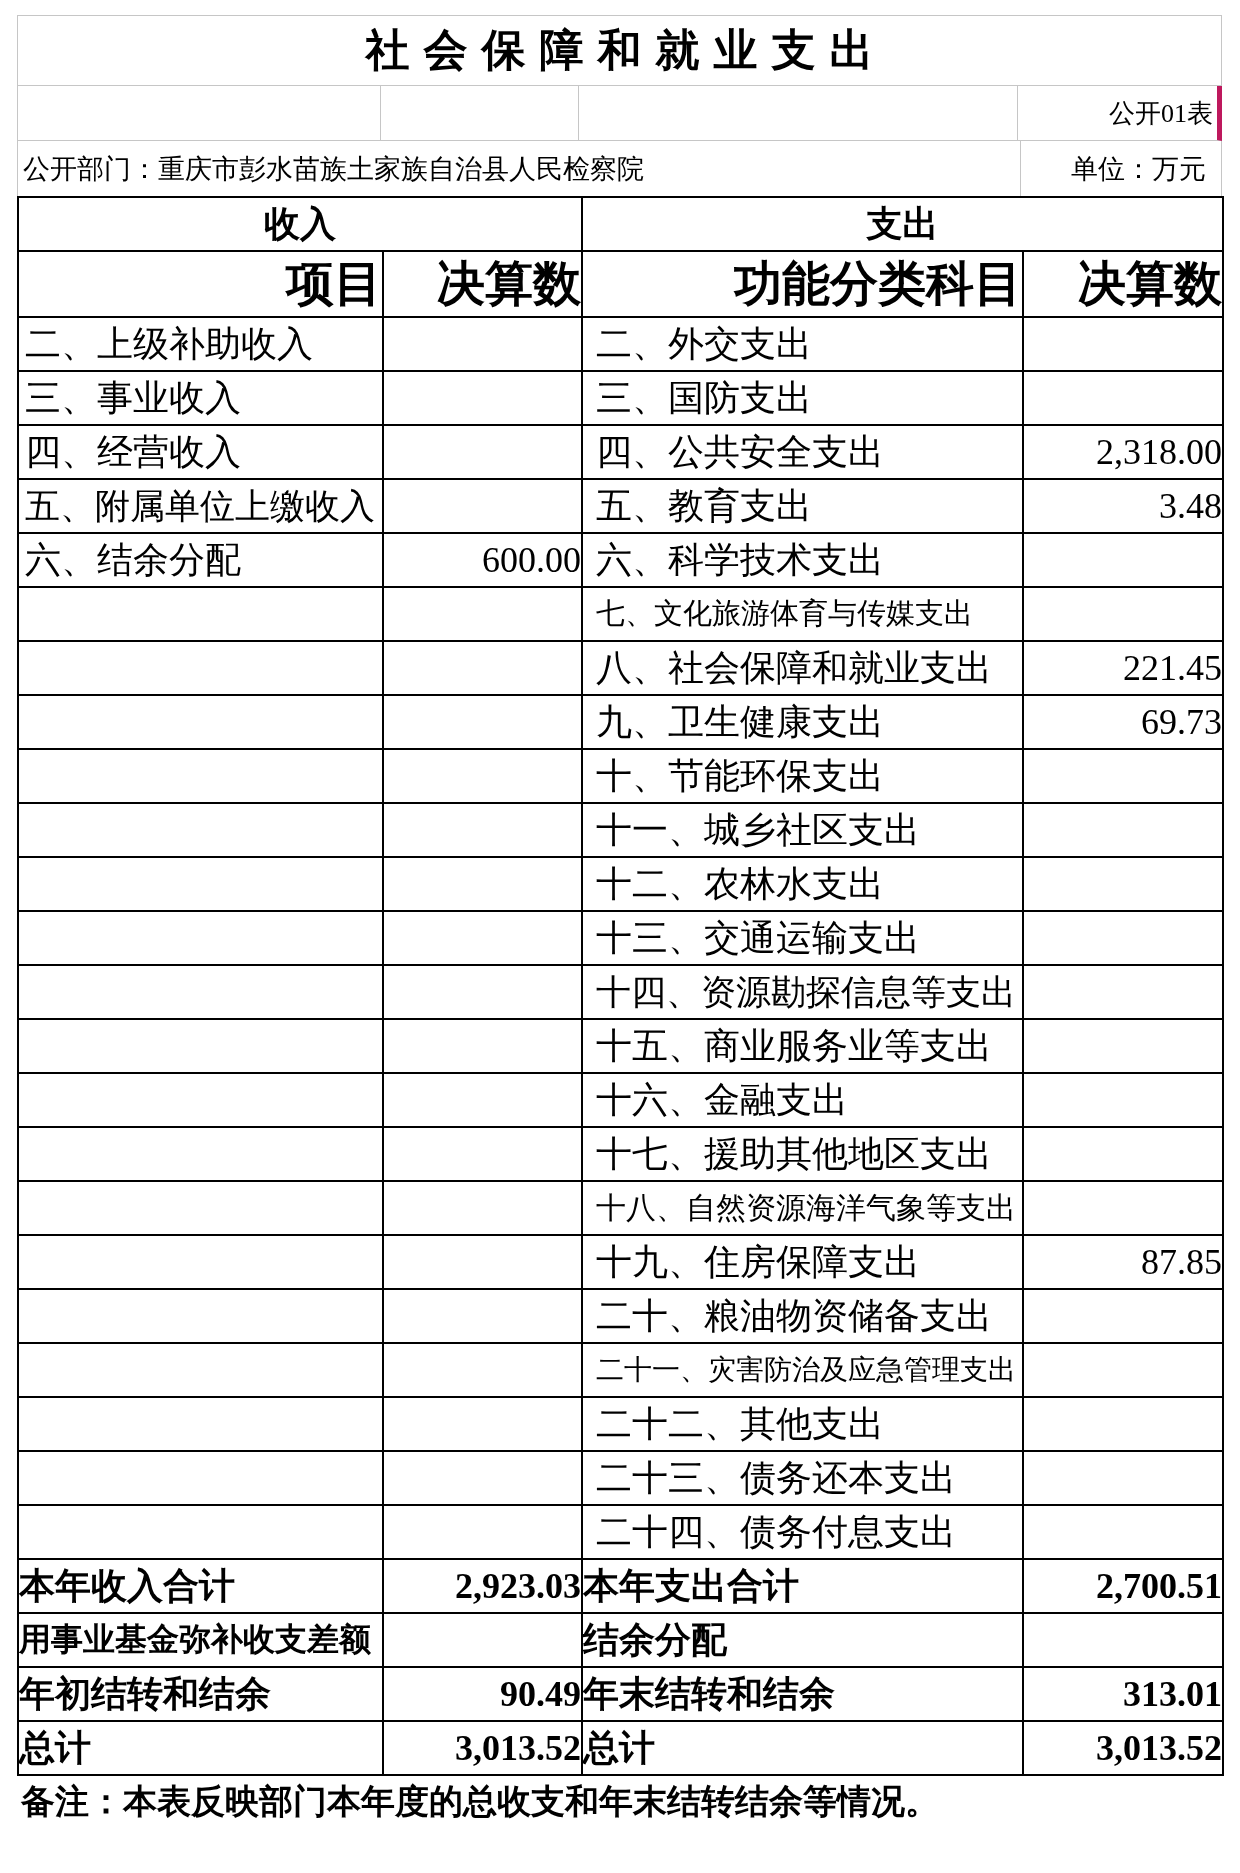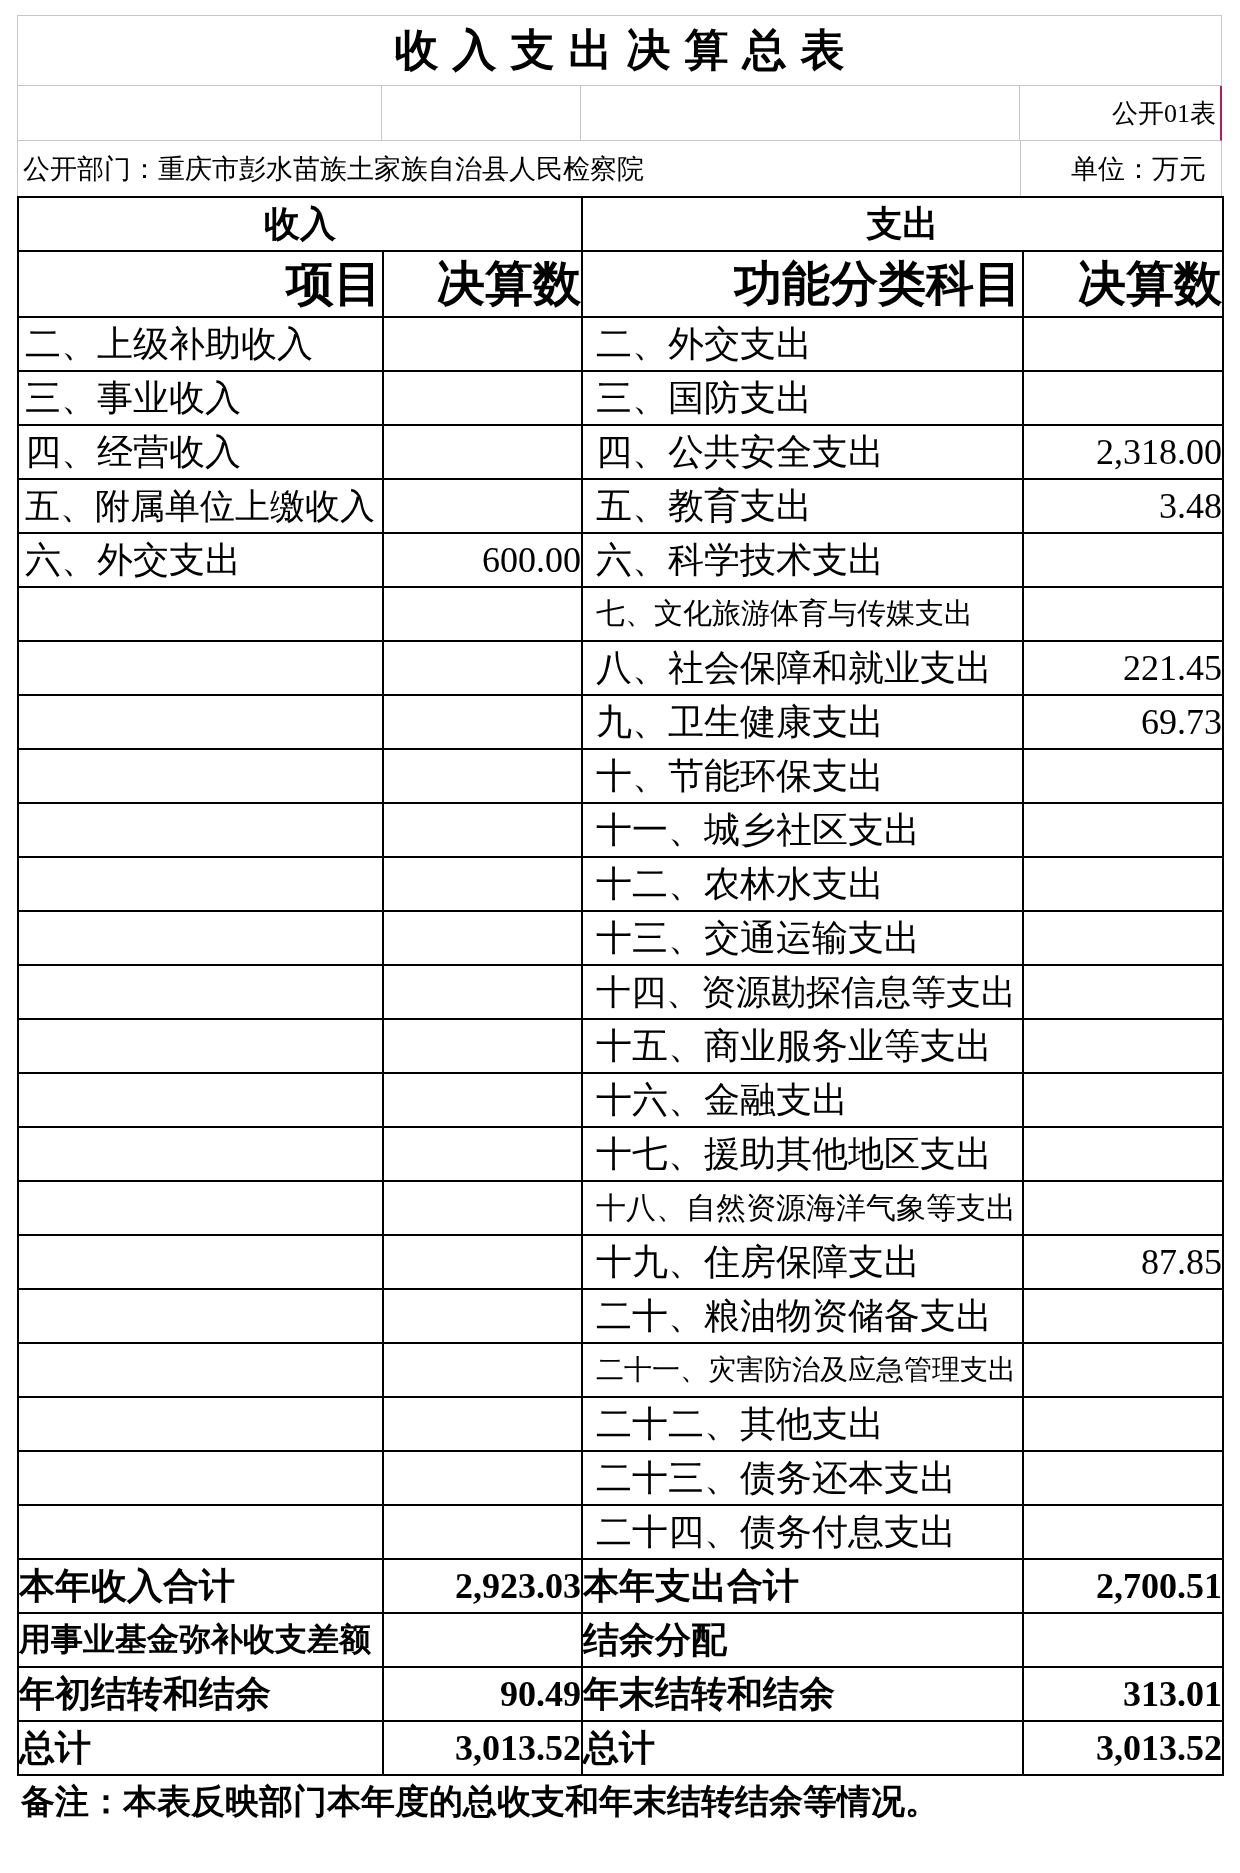--- a/index.html
+++ b/index.html
@@ -15,21 +15,21 @@
     height:71px;border:1px solid #c6c6c6;
     display:flex;align-items:center;justify-content:center;
     box-sizing:border-box;
   }
   .title{
     font-size:44px;font-weight:bold;letter-spacing:14px;padding-left:14px;
     white-space:nowrap;
   }
   .meta1{
     display:flex;height:55px;box-sizing:border-box;
-    border-left:1px solid #c6c6c6;border-right:2px solid #be185d;
+    border-left:1px solid #c6c6c6;border-right:5px solid #be185d;
     border-bottom:1px solid #c6c6c6;
     font-family:Liberation Serif, serif;
   }
   .meta1 .m-cell{box-sizing:border-box;height:100%;border-right:1px solid #c6c6c6;}
   .meta1 .m-cell:last-child{border-right:none;}
   .m-c1{width:365px;} .m-c2{width:199px;} .m-c3{width:441px;}
   .m-c4{width:200px;display:flex;align-items:center;justify-content:flex-end;
         font-size:26px;padding-right:4px;}
   .meta2{
     display:flex;height:55px;box-sizing:border-box;
@@ -59,21 +59,21 @@
     height:52px;display:flex;align-items:center;
     font-size:34px;font-weight:bold;padding-left:4px;white-space:nowrap;
   }
 </style>
 </head>
 <body>
 
 <div class="sheet">
 
   <div class="title-row">
-    <div class="title">收入支出决算总表</div>
+    <div class="title">社会保障和就业支出</div>
   </div>
 
   <div class="meta1">
     <div class="m-cell m-c1"></div>
     <div class="m-cell m-c2"></div>
     <div class="m-cell m-c3"></div>
     <div class="m-cell m-c4">公开01表</div>
   </div>
 
   <div class="meta2">
@@ -119,21 +119,21 @@
           <td class="item exp">四、公共安全支出</td>
           <td class="val">2,318.00</td>
         </tr>
         <tr>
           <td class="item inc" style="font-size: 35px;">五、附属单位上缴收入</td>
           <td class="val"></td>
           <td class="item exp">五、教育支出</td>
           <td class="val">3.48</td>
         </tr>
         <tr>
-          <td class="item inc">六、外交支出</td>
+          <td class="item inc">六、结余分配</td>
           <td class="val">600.00</td>
           <td class="item exp">六、科学技术支出</td>
           <td class="val"></td>
         </tr>
         <tr>
           <td class="item inc"></td>
           <td class="val"></td>
           <td class="item exp" style="font-size: 29px;">七、文化旅游体育与传媒支出</td>
           <td class="val"></td>
         </tr>

